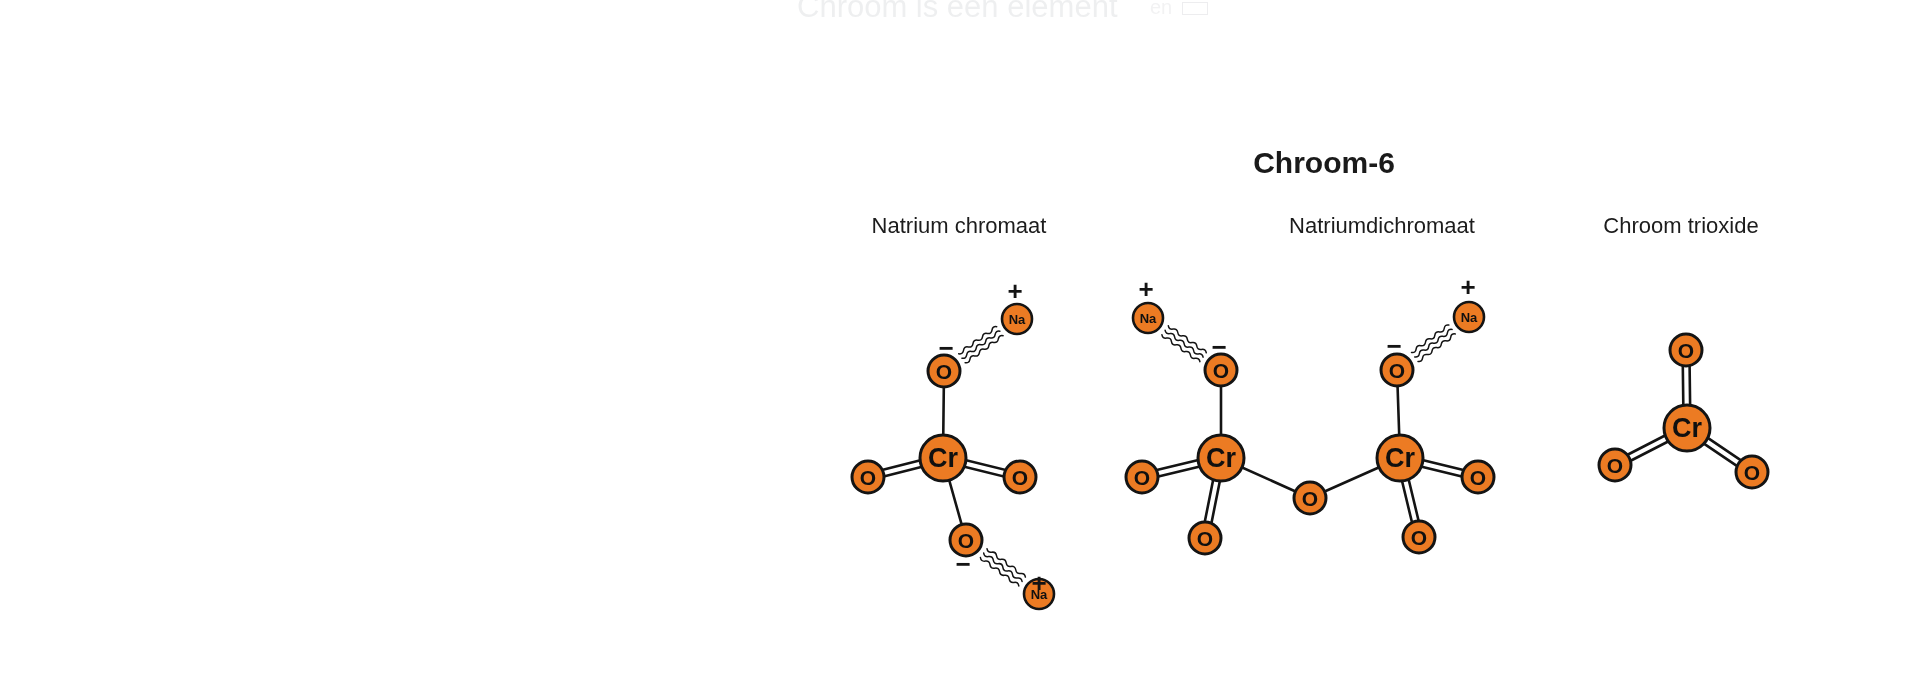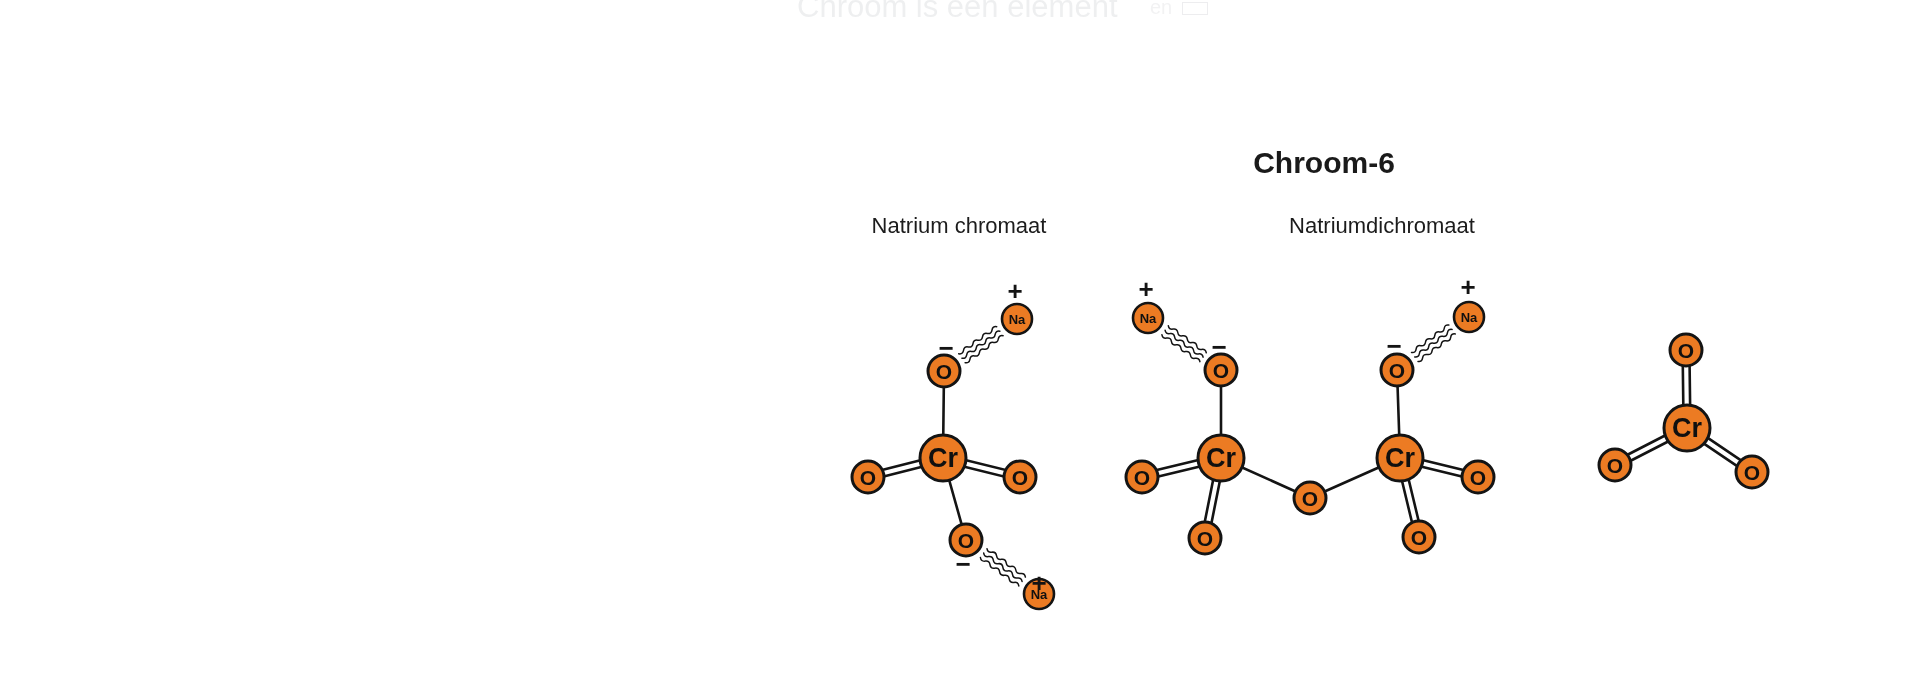--- a/index.html
+++ b/index.html
@@ -41,20 +41,21 @@
 <div id="stage">
 
   <div class="faded-heading">Chroom is een element</div>
   <div class="faded-suffix">en</div>
   <div class="faded-box"></div>
 
   <div class="diagram-title">Chroom-6</div>
 
   <div class="mol-label" id="label-m0">Natrium chromaat</div>
   <div class="mol-label" id="label-m1">Natriumdichromaat</div>
+  <div class="mol-label" id="label-m2">Chroom trioxide</div>
 
   <svg id="mol-svg" width="1920" height="700" viewBox="0 0 1920 700">
       <g>
         <line x1="943" y1="458" x2="944" y2="371" stroke="#141414" stroke-width="2.6" stroke-linecap="round"></line>
         <line x1="942.1650429006021" y1="454.70411671290304" x2="867.1650429006021" y2="473.70411671290304" stroke="#141414" stroke-width="2.6" stroke-linecap="round"></line>
         <line x1="943.8349570993979" y1="461.29588328709696" x2="868.8349570993979" y2="480.29588328709696" stroke="#141414" stroke-width="2.6" stroke-linecap="round"></line>
         <line x1="942.185469792175" y1="461.3009908422382" x2="1019.185469792175" y2="480.3009908422382" stroke="#141414" stroke-width="2.6" stroke-linecap="round"></line>
         <line x1="943.814530207825" y1="454.6990091577618" x2="1020.814530207825" y2="473.6990091577618" stroke="#141414" stroke-width="2.6" stroke-linecap="round"></line>
         <line x1="943" y1="458" x2="966" y2="540" stroke="#141414" stroke-width="2.6" stroke-linecap="round"></line>
         <path d="M 958.7 353.8 Q 962.8 354.5 963.5 350.4 Q 964.1 346.2 968.2 347.0 Q 972.3 347.7 973.0 343.6 Q 973.6 339.5 977.7 340.2 Q 981.8 341.0 982.5 336.8 Q 983.1 332.7 987.2 333.5 Q 991.3 334.2 992.0 330.1 Q 992.6 326.0 996.7 326.7" fill="none" stroke="#141414" stroke-width="1.5" stroke-linecap="round"></path>

